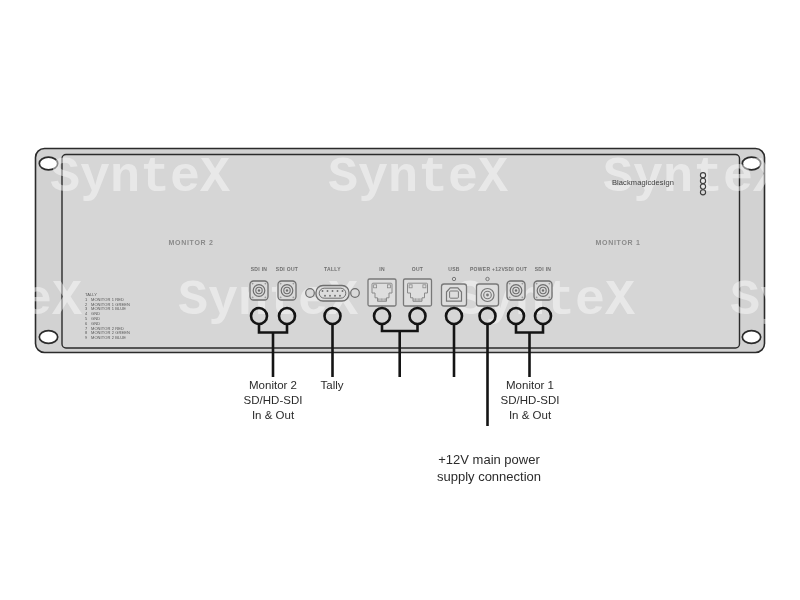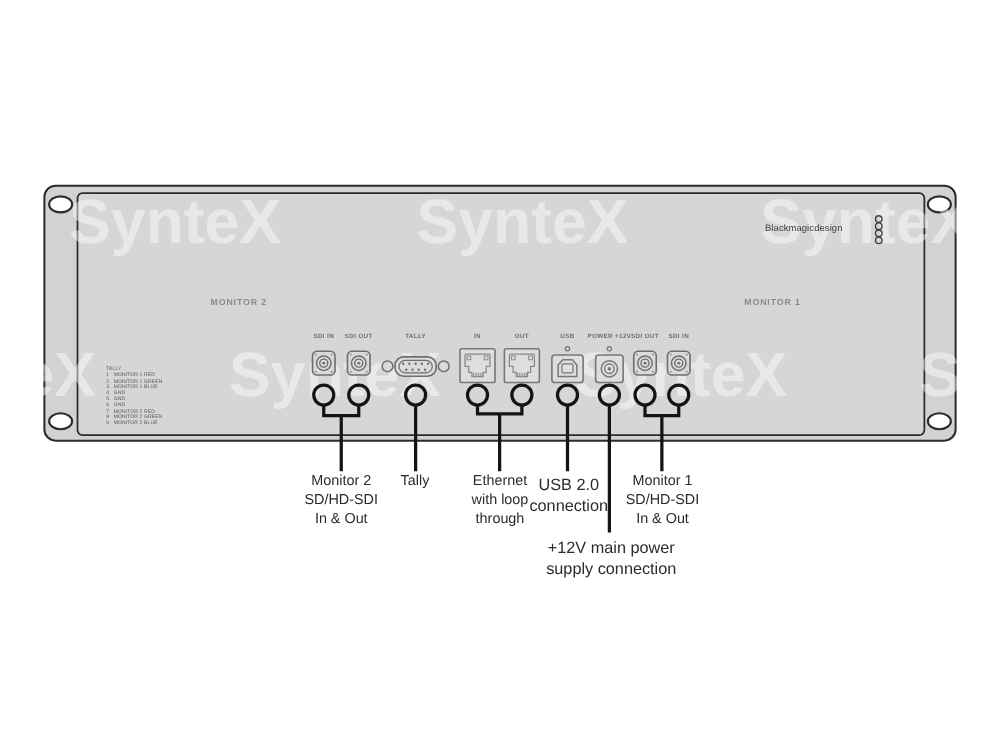--- a/index.html
+++ b/index.html
@@ -6,21 +6,21 @@
   body{font-family:"Liberation Sans",sans-serif;}
   #stage{position:relative;width:800px;height:600px;background:#ffffff;overflow:hidden;}
   #stage *{box-sizing:border-box;}
   svg{position:absolute;left:0;top:0;}
   
   .wm{
     position:absolute;
     transform:translate(-50%,-50%);
     font-size:50px;font-weight:bold;letter-spacing:0px;
     color:rgba(255,255,255,0.45);
-    white-space:nowrap;pointer-events:none;z-index:2;
+    white-space:nowrap;pointer-events:none;z-index:2;font-family:Liberation Mono, monospace;
   }
   
   .txt{position:absolute;z-index:4;pointer-events:none;}
   .brand{
     width:110px;text-align:center;
     font-size:7.5px;color:#3f3f3f;letter-spacing:0.1px;
   }
   .monitor-label{
     width:100px;text-align:center;
     font-size:7px;color:#8a8a8a;letter-spacing:0.7px;font-weight:bold;
@@ -230,24 +230,19 @@
 5   GND
 6   GND
 7   MONITOR 2 RED
 8   MONITOR 2 GREEN
 9   MONITOR 2 BLUE</div>
 
   <div class="txt callout-label" style="left:213px;top:378px;width:120px;">Monitor 2
 SD/HD-SDI
 In &amp; Out</div>
   <div class="txt callout-label" style="left:282px;top:378px;width:100px;">Tally</div>
-  <div class="txt callout-label" style="left:350px;top:378px;width:100px;">Ethernet
-with loop
-through</div>
-  <div class="txt callout-label big" style="left:410px;top:380px;width:90px;">USB 2.0
-connection</div>
-  <div class="txt callout-label big" style="left:399px;top:430px;width:180px;">+12V main power
+  <div class="txt callout-label big" style="left:399px;top:452px;width:180px;">+12V main power
 supply connection</div>
   <div class="txt callout-label" style="left:475px;top:378px;width:110px;">Monitor 1
 SD/HD-SDI
 In &amp; Out</div>
 
 </div>
 
 </body></html>

